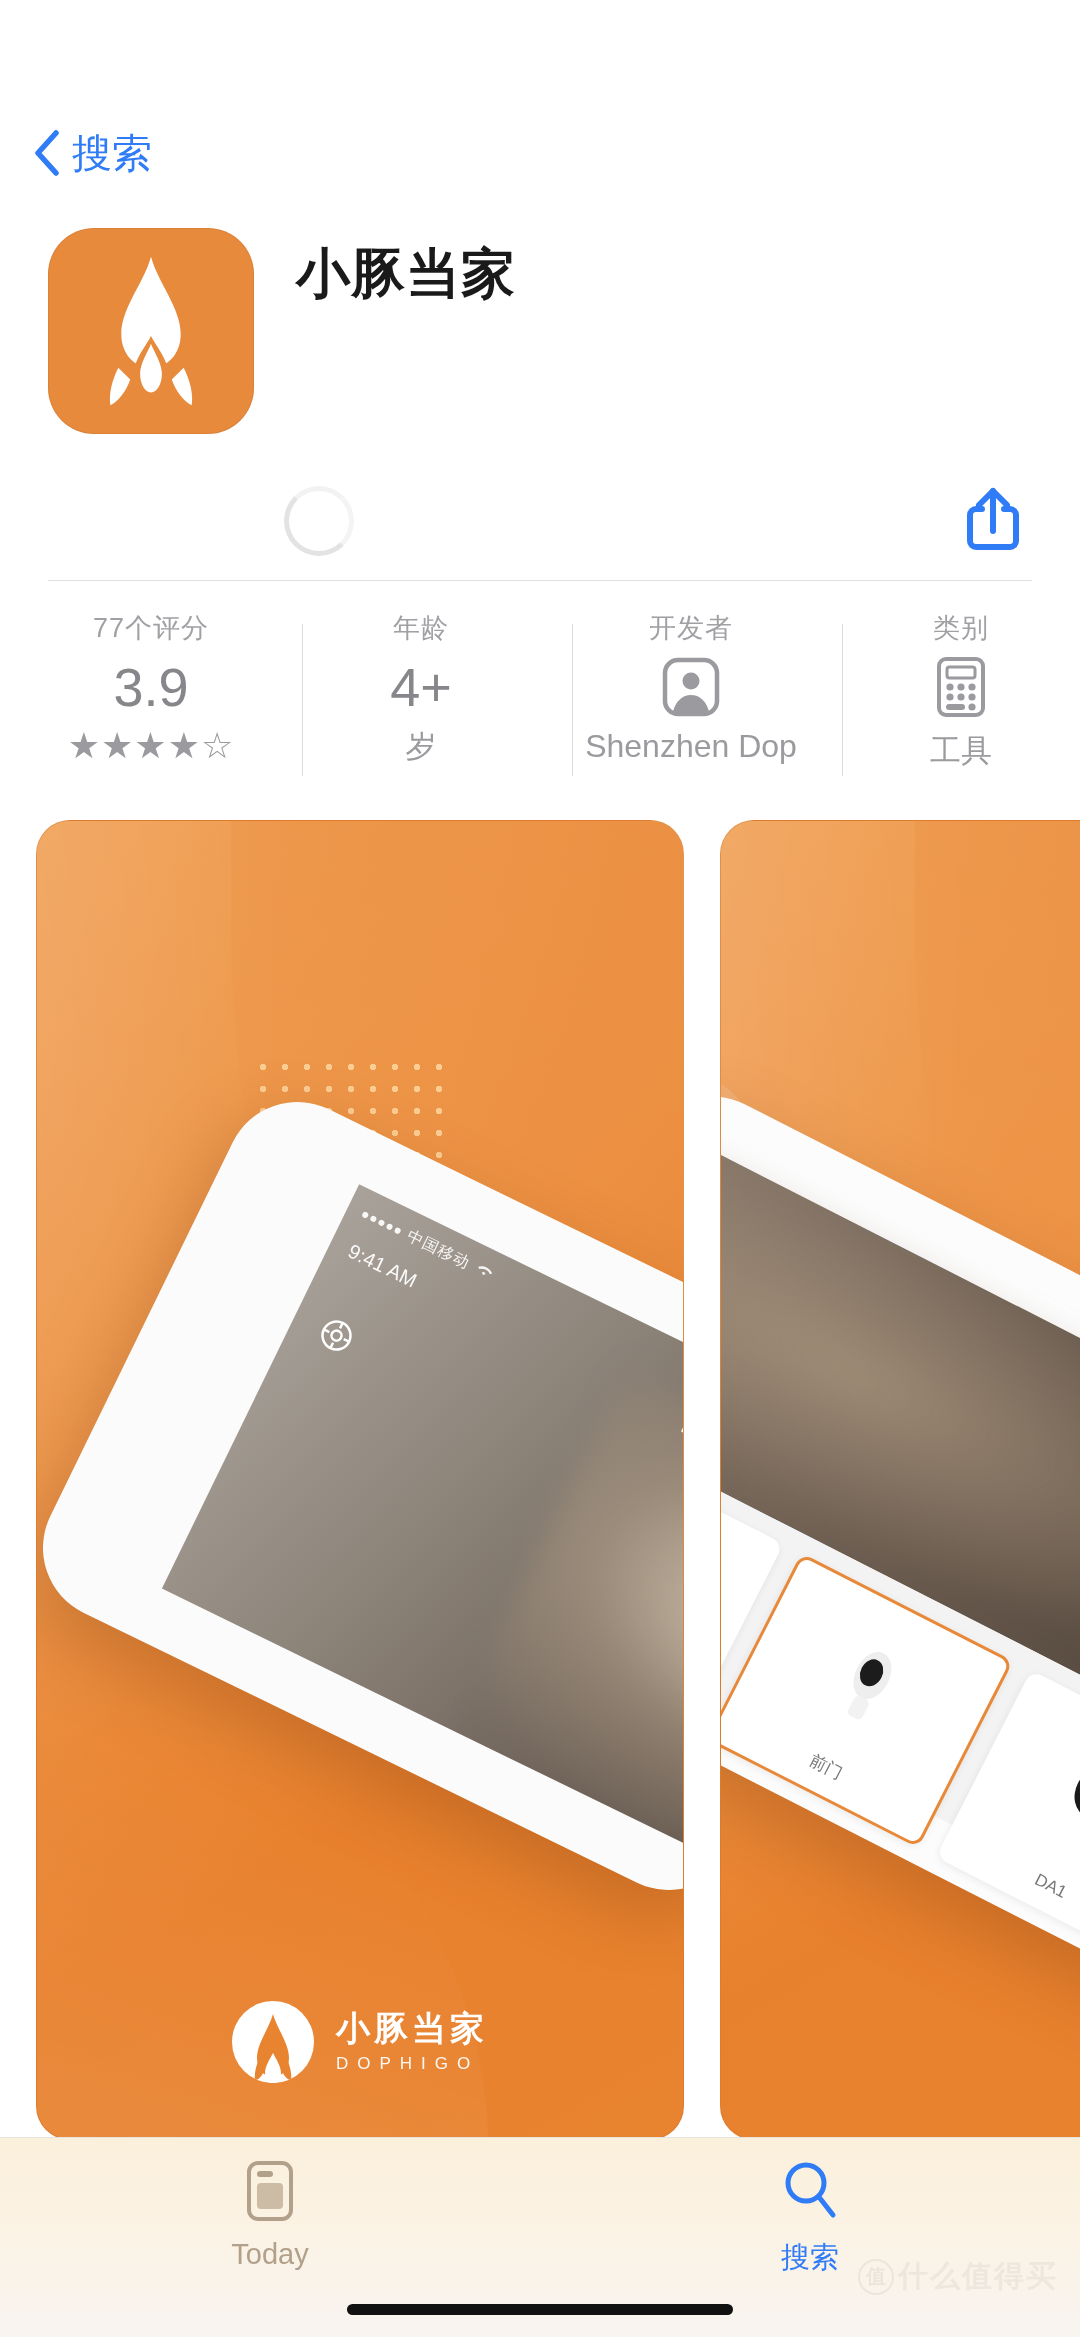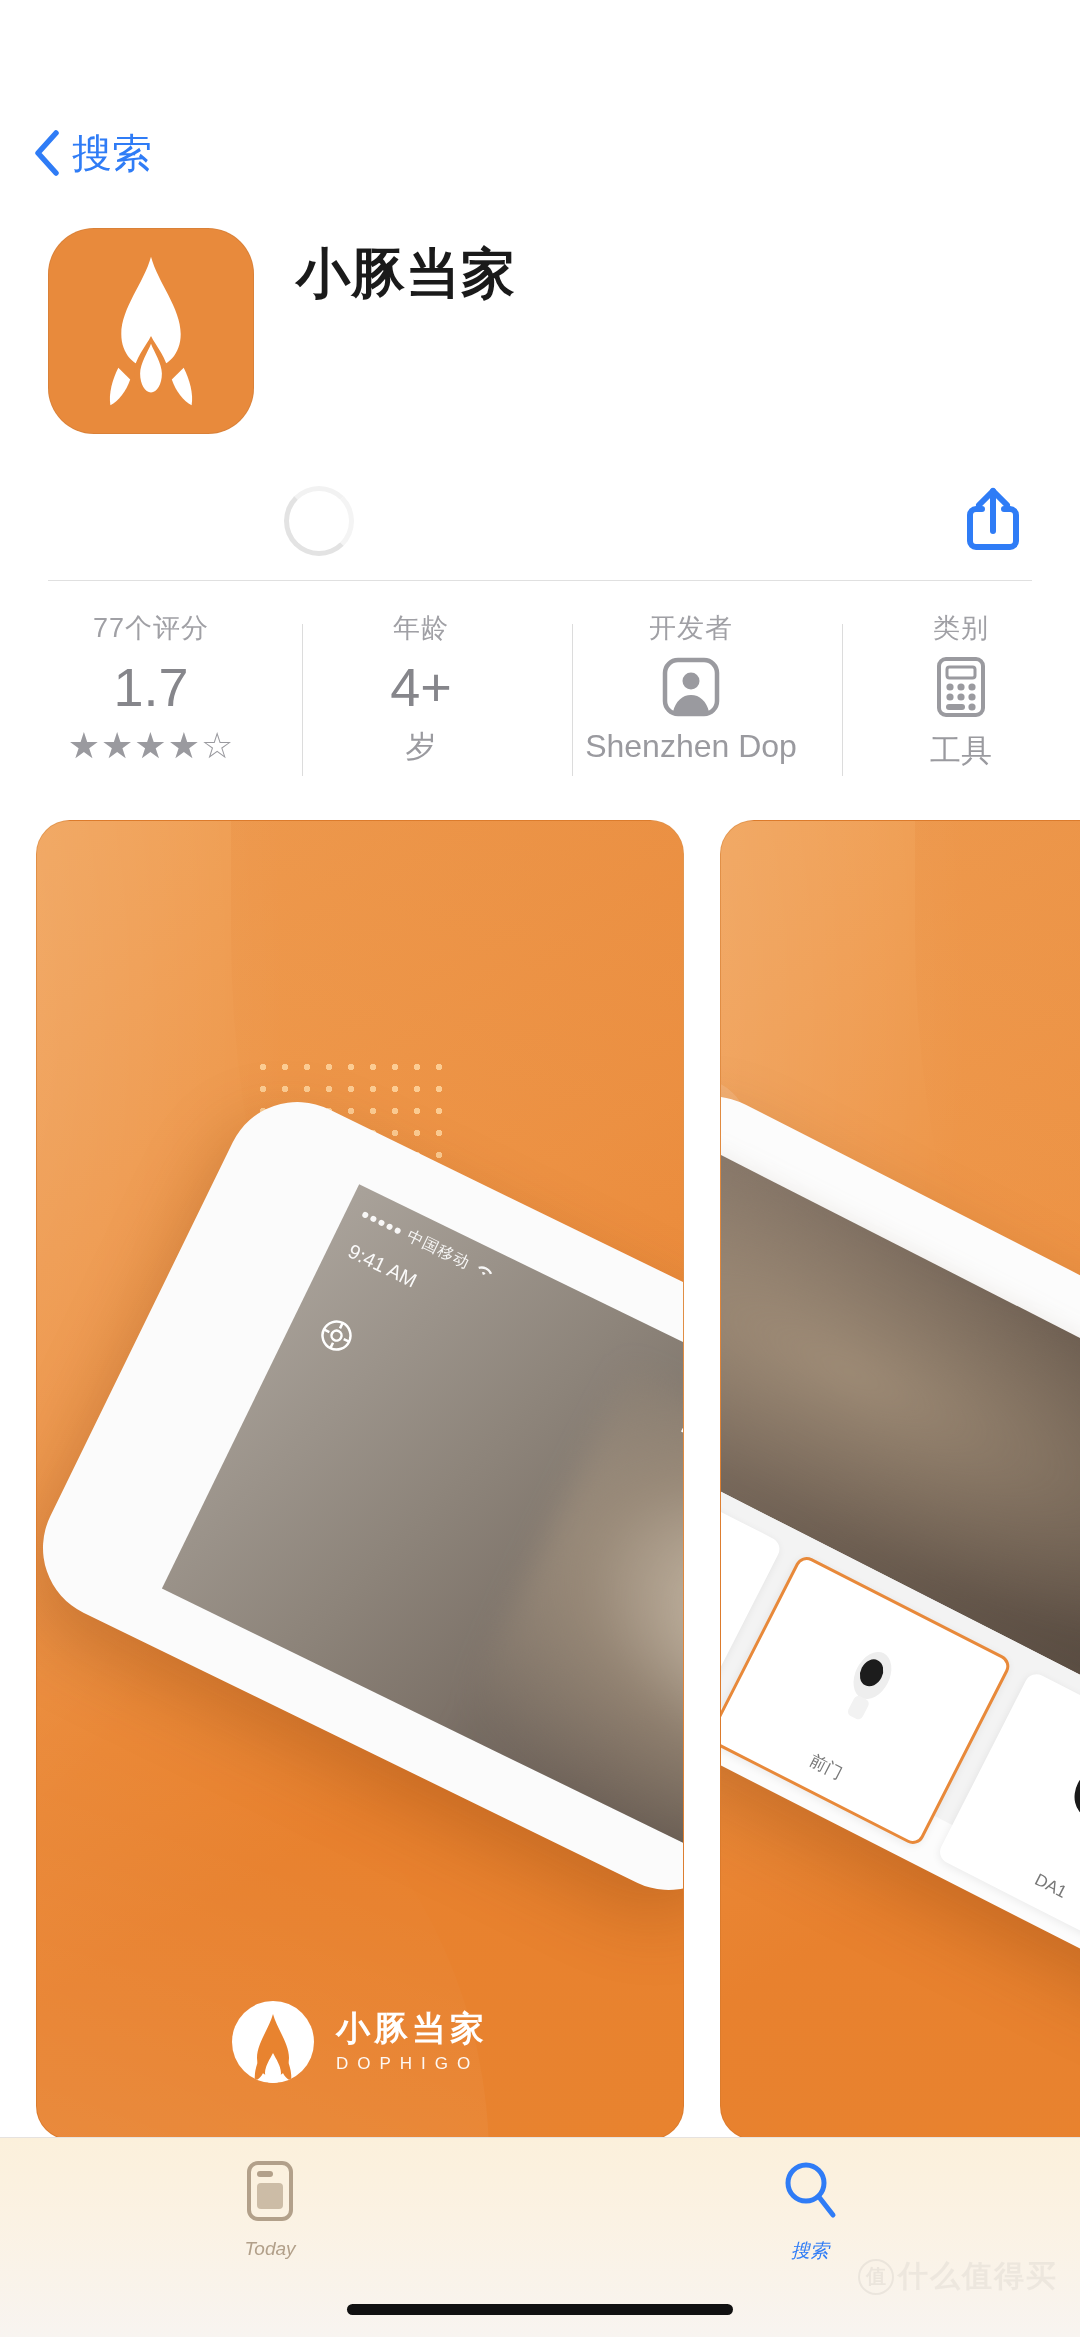--- a/index.html
+++ b/index.html
@@ -172,21 +172,21 @@
 
   
   .tabbar {
     position:absolute; left:0; bottom:0; width:1080px; height:200px;
     background:linear-gradient(180deg,#fbf0db 0%,#fbf2e3 40%,#f8f4f0 100%);
     border-top:1px solid rgba(0,0,0,.07);
     display:flex; align-items:flex-start; padding-top:22px;
   }
   .tab { flex:1 1 0; display:flex; flex-direction:column; align-items:center; gap:16px; cursor:pointer; }
   .tab-icon { height:62px; display:flex; align-items:center; justify-content:center; }
-  .tab-label { font-size:19px; color:#b2a08a;font-style:italic; }
+  .tab-label { font-size:29px; color:#b2a08a; }
   .tab.active .tab-label { color:#2f7cf6; }
   .home-ind { position:absolute; left:50%; transform:translateX(-50%); bottom:22px; width:386px; height:11px; border-radius:6px; background:#111; }
   .watermark { position:absolute; right:22px; bottom:40px; display:flex; align-items:center; gap:4px; opacity:.5;font-weight:bold; }
   .wm-circle { width:36px;height:36px;border-radius:50%;border:2px solid #ded8d0;display:flex;align-items:center;justify-content:center;font-size:20px;color:#ded8d0; }
   .wm-text { font-size:30px; color:#e2dcd4; letter-spacing:2px; }
 </style>
 </head>
 <body>
 
 <div class="phone">
@@ -232,21 +232,21 @@
       </span>
     </div>
   </div>
 
   <div class="stats-divider"></div>
 
   <div class="stats">
 
     <div class="stat">
       <div class="stat-label">77个评分</div>
-      <div class="stat-value">1.7</div>
+      <div class="stat-value">3.9</div>
       <div class="stars">★★★★☆</div>
     </div>
 
     <div class="stat">
       <div class="stat-label">年龄</div>
       <div class="stat-value">4+</div>
       <div class="stat-sub">岁</div>
     </div>
 
     <div class="stat">

